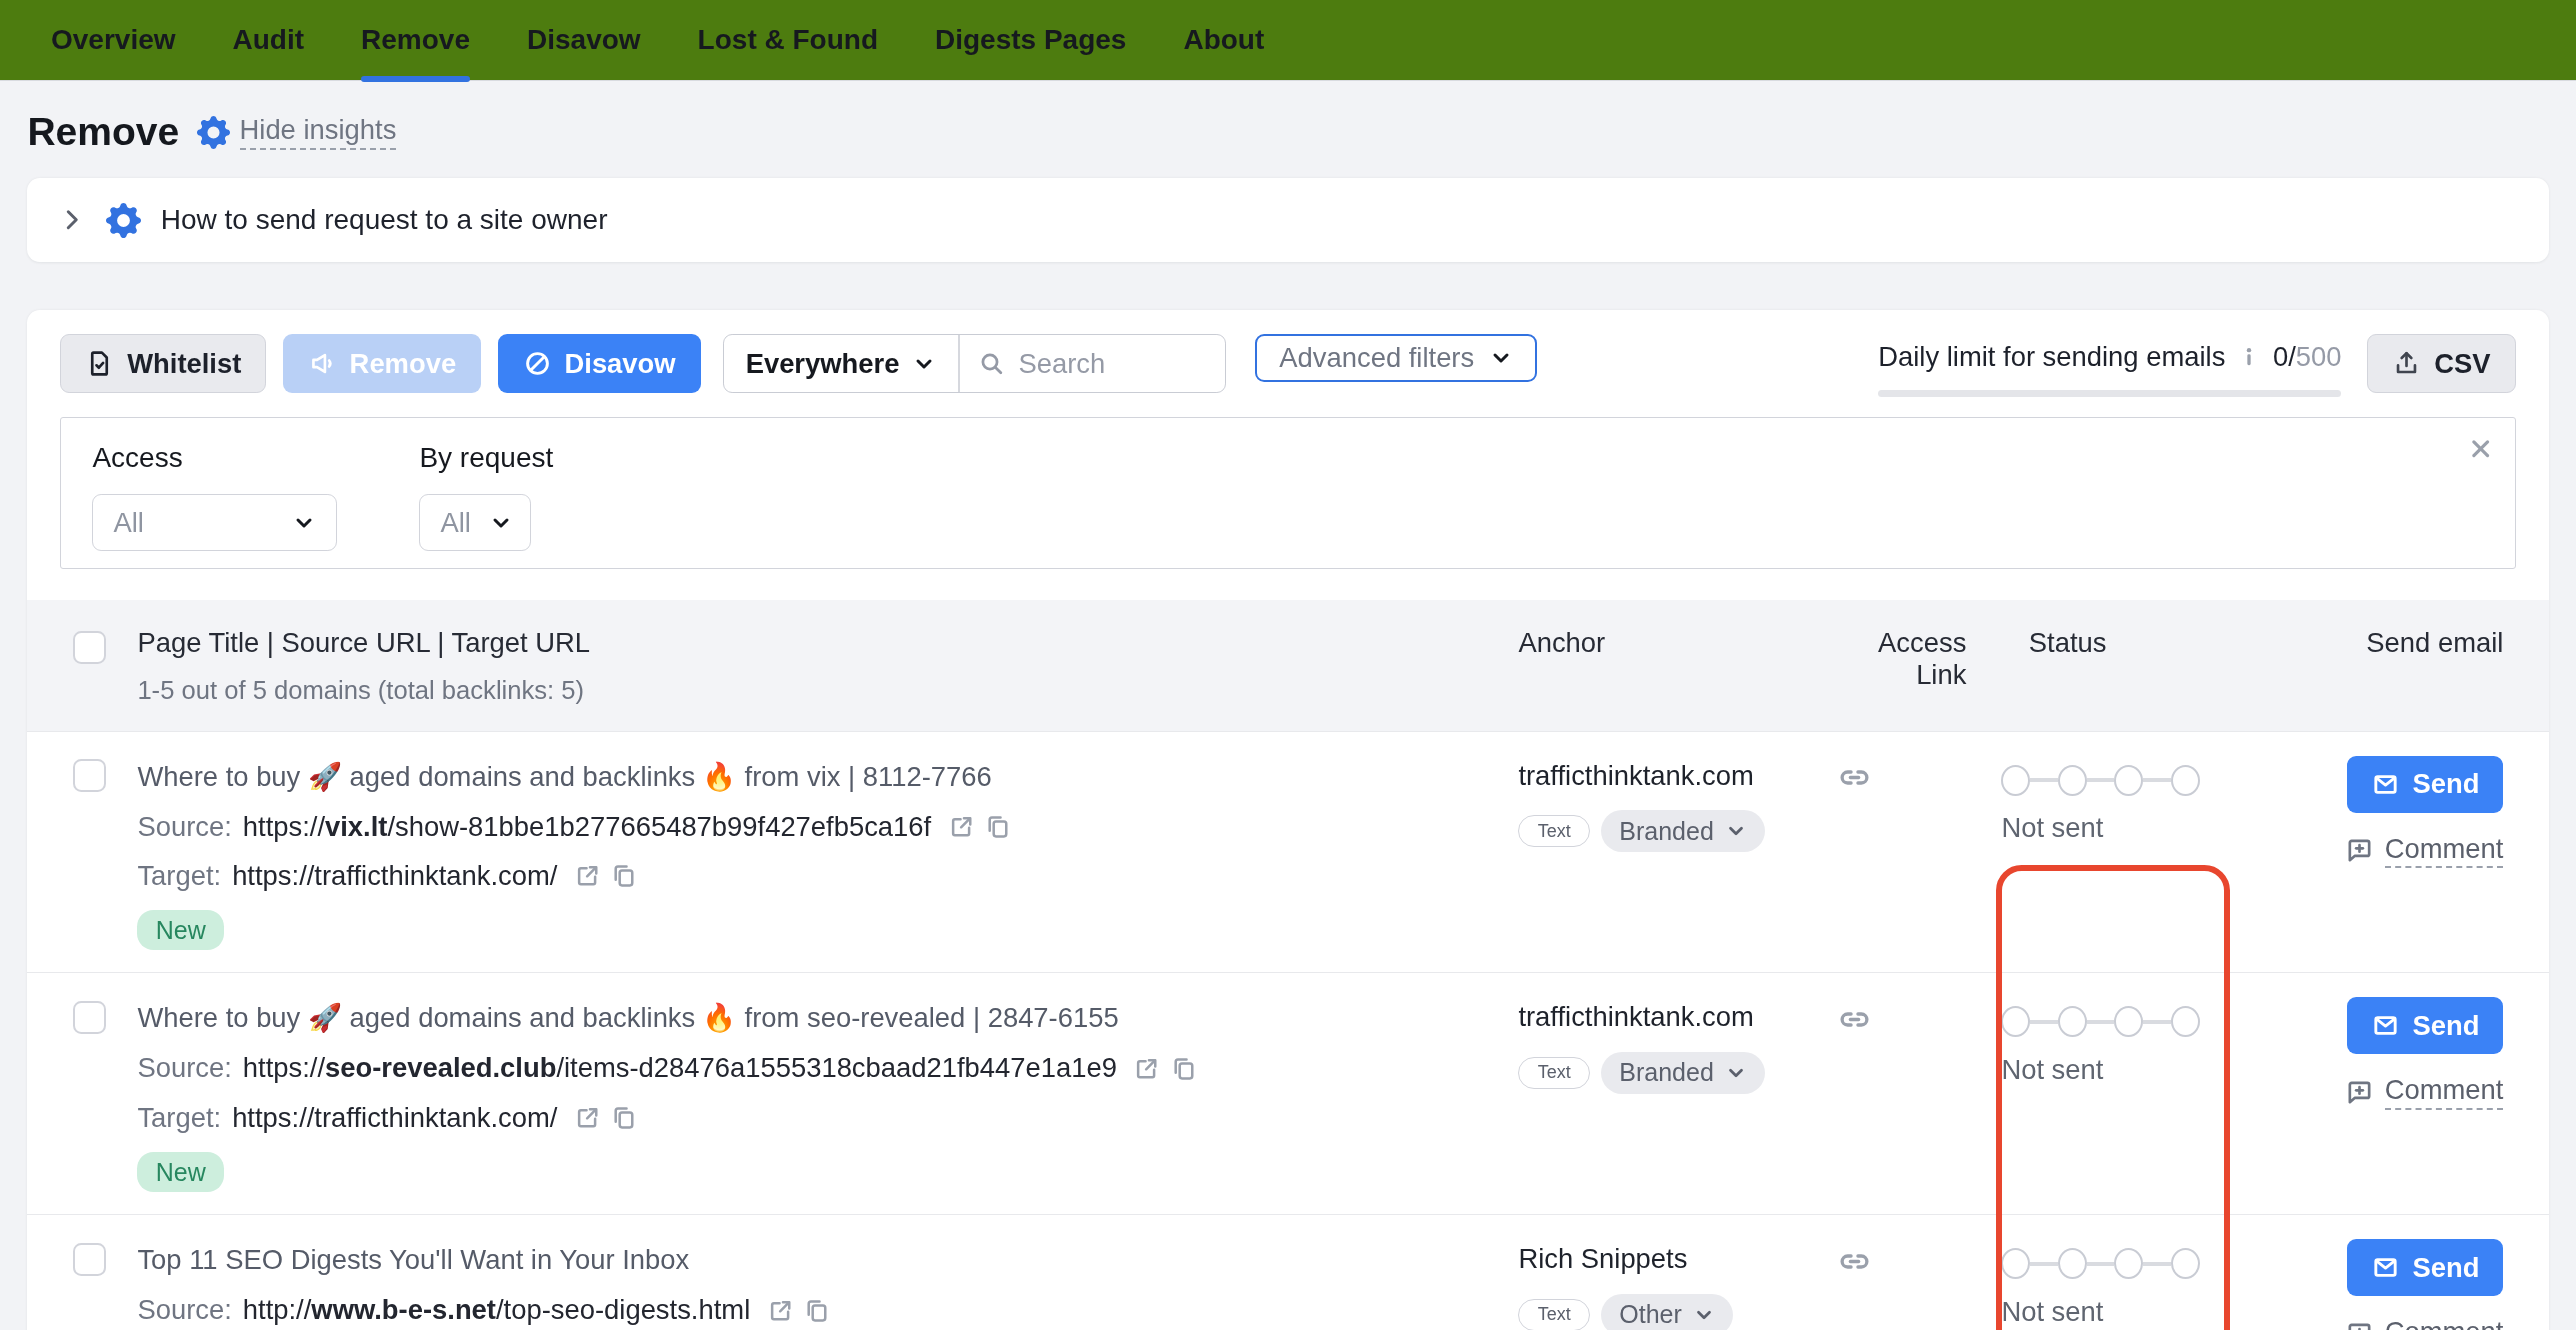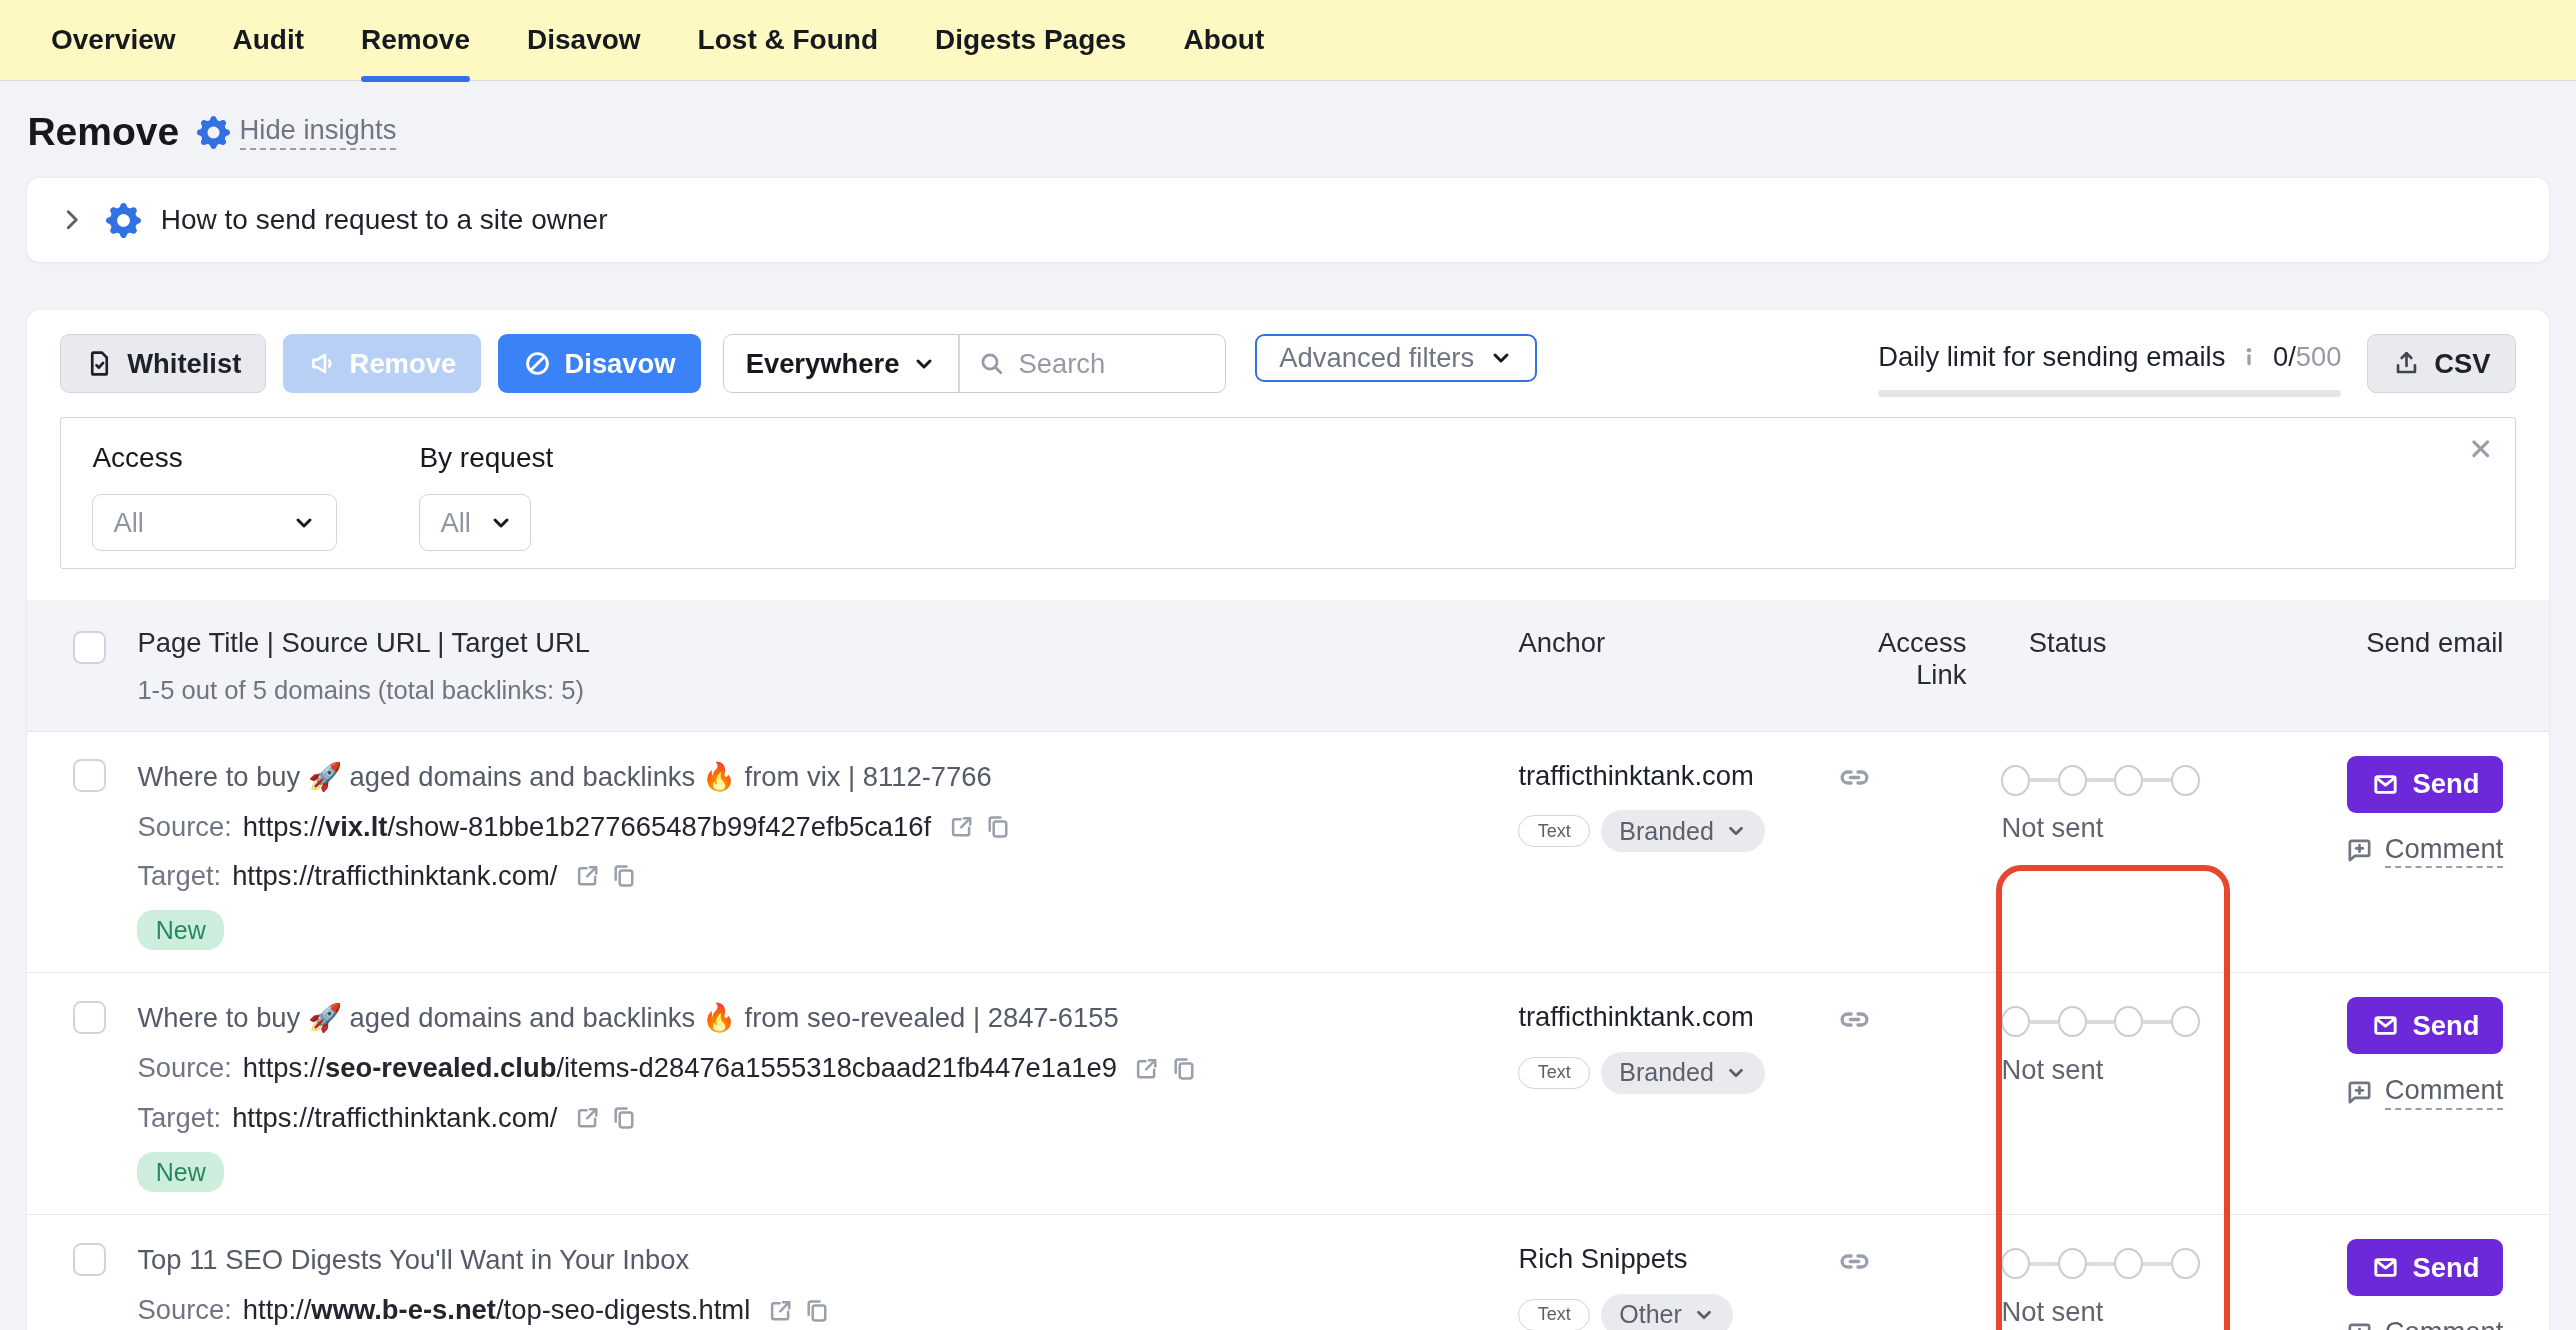--- a/index.html
+++ b/index.html
@@ -7,21 +7,21 @@
   body {
     font-family:"Liberation Sans", sans-serif;
     background:#f2f3f6;
     color:#1d212b;
   }
   svg { display:block; }
 
   
   .nav {
     height:81px; padding:0 51px; display:flex; align-items:center; gap:57px;
-    border-bottom:1.8px solid #d9dbe0; background:#fef9c3;
+    border-bottom:1.8px solid #d9dbe0; background:#4d7c0f;
   }
   .nav-tab {
     position:relative; font-size:28px; font-weight:700; color:#16191f;
     height:81px; display:flex; align-items:center; cursor:pointer;
   }
   .nav-tab.active::after {
     content:""; position:absolute; left:0; right:0; bottom:-1.8px; height:6.4px;
     background:#3272e0; border-radius:3.7px;
   }
 
@@ -137,21 +137,21 @@
   }
   .access-cell { padding-top:5.5px; color:#9aa0ab; }
 
   .stepper { display:flex; align-items:center; margin-top:9.1px; }
   .step-dot { width:29px; height:31px; border:2.7px solid #c9ccd4; border-radius:50%; background:#fff; }
   .step-line { width:27.4px; height:3.7px; background:#d9dbe0; }
   .status-text { font-size:27.4px; color:#5f6570; margin-top:16.5px; }
 
   .send-cell { display:flex; flex-direction:column; align-items:flex-end; gap:20px; }
   .btn-send {
-    background:#6d28d9; color:#fff; border-radius:9.1px; height:57px;
+    background:#3b82f6; color:#fff; border-radius:9.1px; height:57px;
     display:flex; align-items:center; gap:12.8px; padding:0 24px;
     font-size:27.4px; font-weight:700; cursor:pointer;
   }
   .comment-link { display:flex; align-items:center; gap:11px; cursor:pointer; }
   .comment-label {
     font-size:27.4px; color:#5b606c; border-bottom:2.7px dashed #9aa0ab; padding-bottom:1.8px;
   }
 
   .annotation {
     position:absolute; left:1969px; top:555px; width:234px; height:765px;

